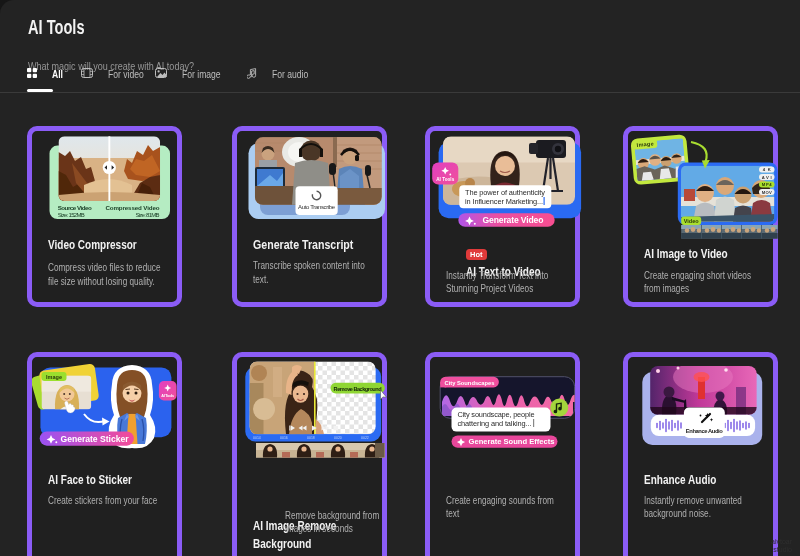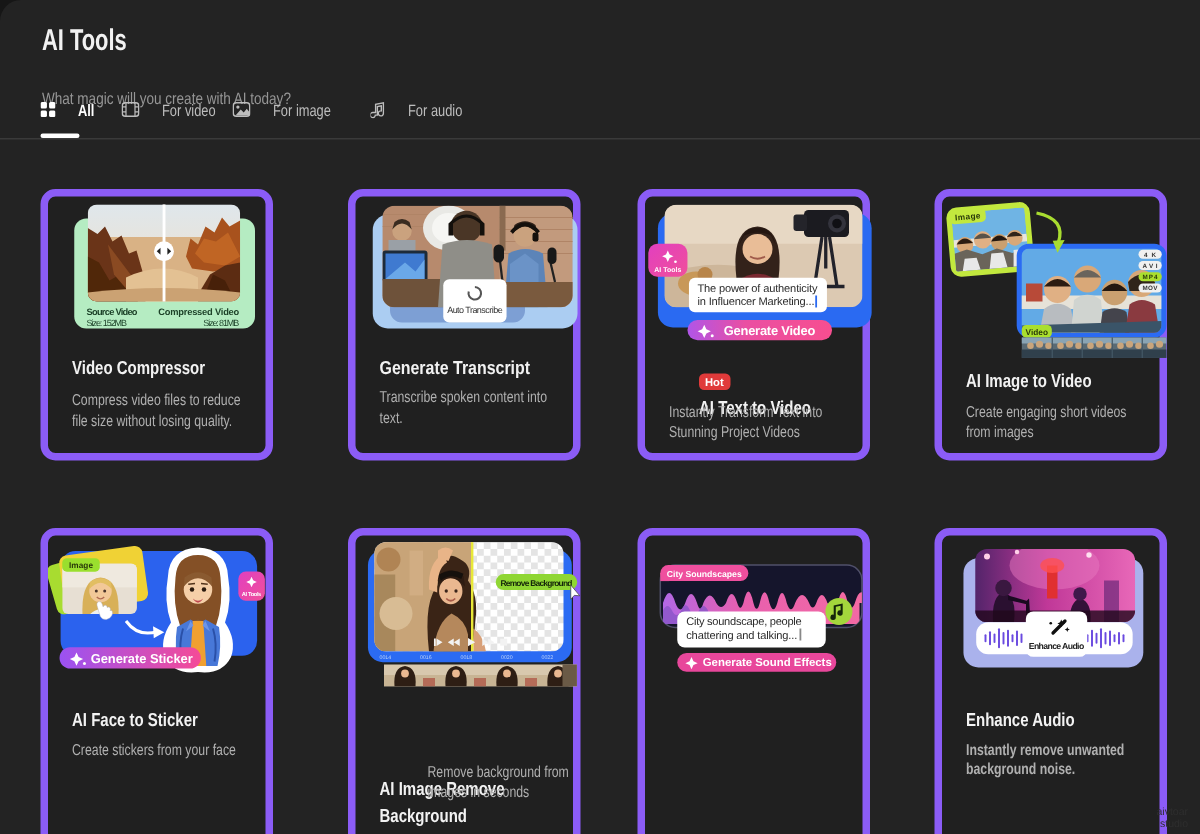--- a/index.html
+++ b/index.html
@@ -478,20 +478,21 @@
       <circle cx="129.3" cy="50.6" r="9" fill="#a3d63c"></circle>
       <path d="M127.2 54.5 a1.8 1.8 0 1 1 -1.4 -1.7 l0 -6.2 l6 -1.2 l0 6.2 a1.8 1.8 0 1 1 -1.4 -1.7 l0 -3 l-3.2 0.65 Z" fill="#14250a"></path>
       <rect x="21.5" y="50.6" width="99" height="24" rx="5" fill="#ffffff"></rect>
       <text x="27.5" y="59.8" font-size="7.4" fill="#2a2a2a" textLength="77">City soundscape, people</text>
       <text x="27.5" y="68.8" font-size="7.4" fill="#2a2a2a" textLength="74">chattering and talking...</text>
       <rect x="103" y="62" width="1.2" height="8" fill="#888"></rect>
       <rect x="21.5" y="78.4" width="106" height="12.4" rx="6.2" fill="#e8479b"></rect>
       <path d="M31 81 l1.3 2.8 2.8 1.3 -2.8 1.3 -1.3 2.8 -1.3 -2.8 -2.8 -1.3 2.8 -1.3 Z" fill="#fff"></path>
       <text x="38.5" y="87.3" font-size="7.6" font-weight="bold" fill="#fff" textLength="86">Generate Sound Effects</text>
     </svg>
+    <div class="desc" style="top:137px;"><span class="sx">Create engaging sounds from<br>text</span></div>
   </div>
   <div class="card r2 c4" id="card8">
     <svg class="art" width="155" height="192" viewBox="0 0 155 192">
       <defs>
         <clipPath id="ph8">
             <rect x="22.1" y="9" width="106.7" height="48.8" rx="8"></rect>
           </clipPath>
         <linearGradient id="st8" x1="0" y1="0" x2="1" y2="0">
           <stop offset="0" stop-color="#53246a"></stop>
             <stop offset="0.45" stop-color="#c03898"></stop>
@@ -540,17 +541,17 @@
       <rect x="55.9" y="50.6" width="40.9" height="30.3" rx="5" fill="#ffffff"></rect>
       <g transform="translate(70 55)">
         <path d="M4 10 L12 2" stroke="#101010" stroke-width="2.2" stroke-linecap="round"></path>
         <path d="M9.5 1 l0.8 1.8 1.8 0.8 -1.8 0.8 -0.8 1.8 -0.8 -1.8 -1.8 -0.8 1.8 -0.8 Z" fill="#101010"></path>
         <path d="M13.5 6 l0.5 1.2 1.2 0.5 -1.2 0.5 -0.5 1.2 -0.5 -1.2 -1.2 -0.5 1.2 -0.5 Z" fill="#101010"></path>
         <circle cx="2.5" cy="3.5" r="0.9" fill="#101010"></circle>
       </g>
       <text x="76.3" y="75.5" font-size="5.8" font-weight="bold" fill="#222" text-anchor="middle" textLength="37">Enhance Audio</text>
     </svg>
     <div class="title" style="top:114px;"><span class="sx" style="transform:scaleX(.8)">Enhance Audio</span></div>
-    <div class="desc" style="top:137px;font-weight:bold;"><span class="sx">Instantly remove unwanted<br>background noise.</span></div>
+    <div class="desc" style="top:137px;"><span class="sx">Instantly remove unwanted<br>background noise.</span></div>
   </div>
 
   <div class="wm">aivtoar<br>studio</div>
 </div>
 
 </body></html>

